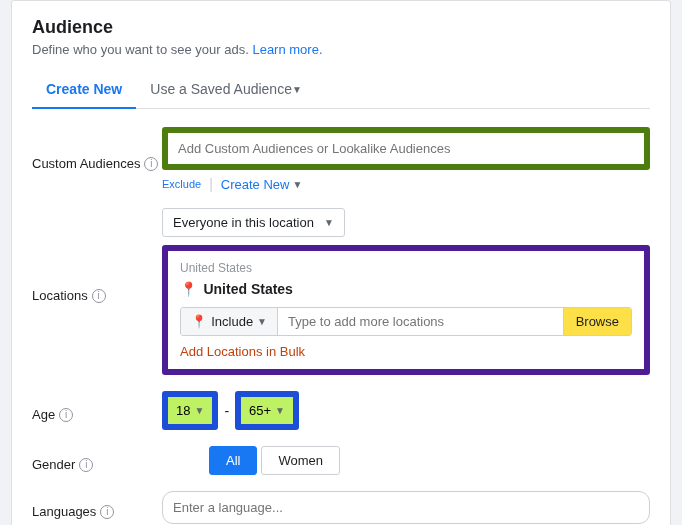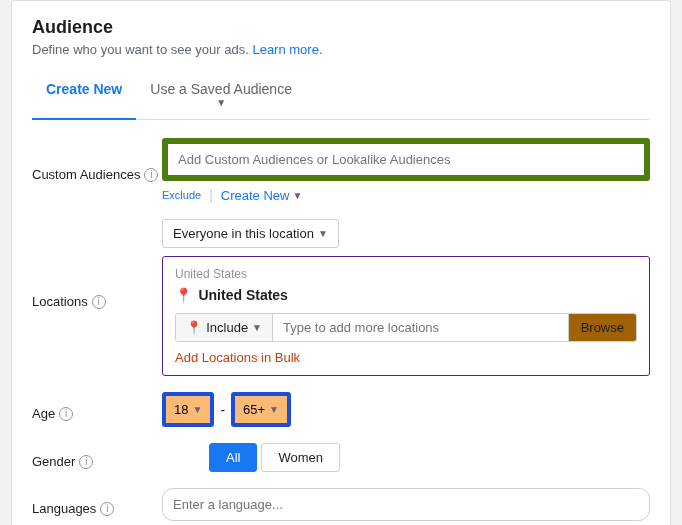--- a/index.html
+++ b/index.html
@@ -49,21 +49,20 @@
     }
     .tab.active {
       color: #1877f2;
       border-bottom: 2px solid #1877f2;
       font-weight: 600;
     }
     .tab-saved {
       display: flex;
       align-items: center;
       gap: 0;
-      flex-direction: column;
     }
     .form-row {
       display: flex;
       align-items: center;
       margin-bottom: 16px;
     }
     .form-label {
       width: 130px;
       min-width: 130px;
       font-size: 13px;
@@ -127,25 +126,25 @@
     .location-dropdown {
       display: flex;
       align-items: center;
       border: 1px solid #ccd0d5;
       border-radius: 3px;
       padding: 6px 10px;
       background: #fff;
       cursor: pointer;
       font-size: 13px;
       color: #1c1e21;
-      gap: 4px;
+      gap: 10px;
       width: fit-content;
     }
     .location-box {
-      border: 1px solid #4c1d95;
+      border: 6px solid #4c1d95;
       border-radius: 3px;
       margin-top: 8px;
       padding: 10px 12px;
     }
     .location-country-label {
       font-size: 12px;
       color: #90949c;
       margin-bottom: 6px;
     }
     .location-entry {
@@ -187,41 +186,41 @@
       font-size: 13px;
       padding: 6px 10px;
       color: #90949c;
     }
     .browse-btn {
       padding: 6px 12px;
       border-left: 1px solid #ccd0d5;
       font-size: 13px;
       color: #1c1e21;
       cursor: pointer;
-      background: #a16207;
+      background: #fde047;
     }
     .add-bulk-link {
       margin-top: 8px;
       display: block;
       color: #c2410c;
       font-size: 13px;
       text-decoration: none;
       cursor: pointer;
     }
     .age-row {
       display: flex;
       align-items: center;
       gap: 6px;
     }
     .age-select {
-      border: 4px solid #1d4ed8;
+      border: 6px solid #1d4ed8;
       border-radius: 3px;
       padding: 6px 8px;
       font-size: 13px;
-      background: #fdba74;
+      background: #bef264;
       cursor: pointer;
       display: flex;
       align-items: center;
       gap: 4px;
     }
     .age-dash {
       font-size: 14px;
       color: #1c1e21;
     }
     .gender-row {

